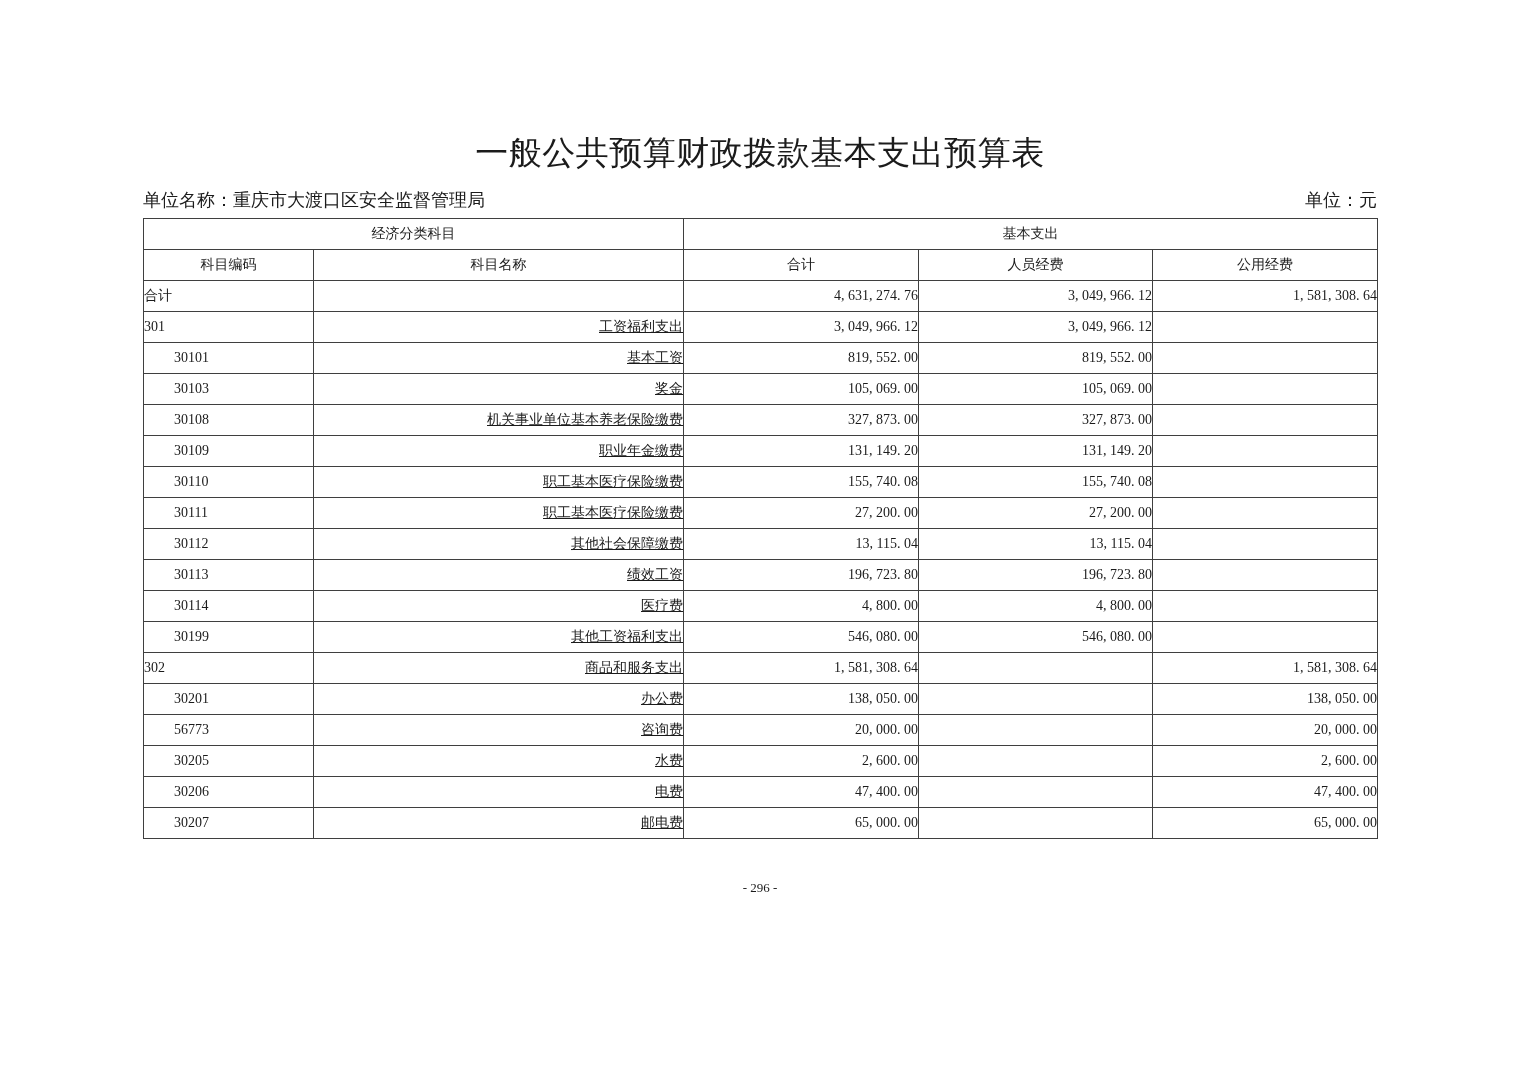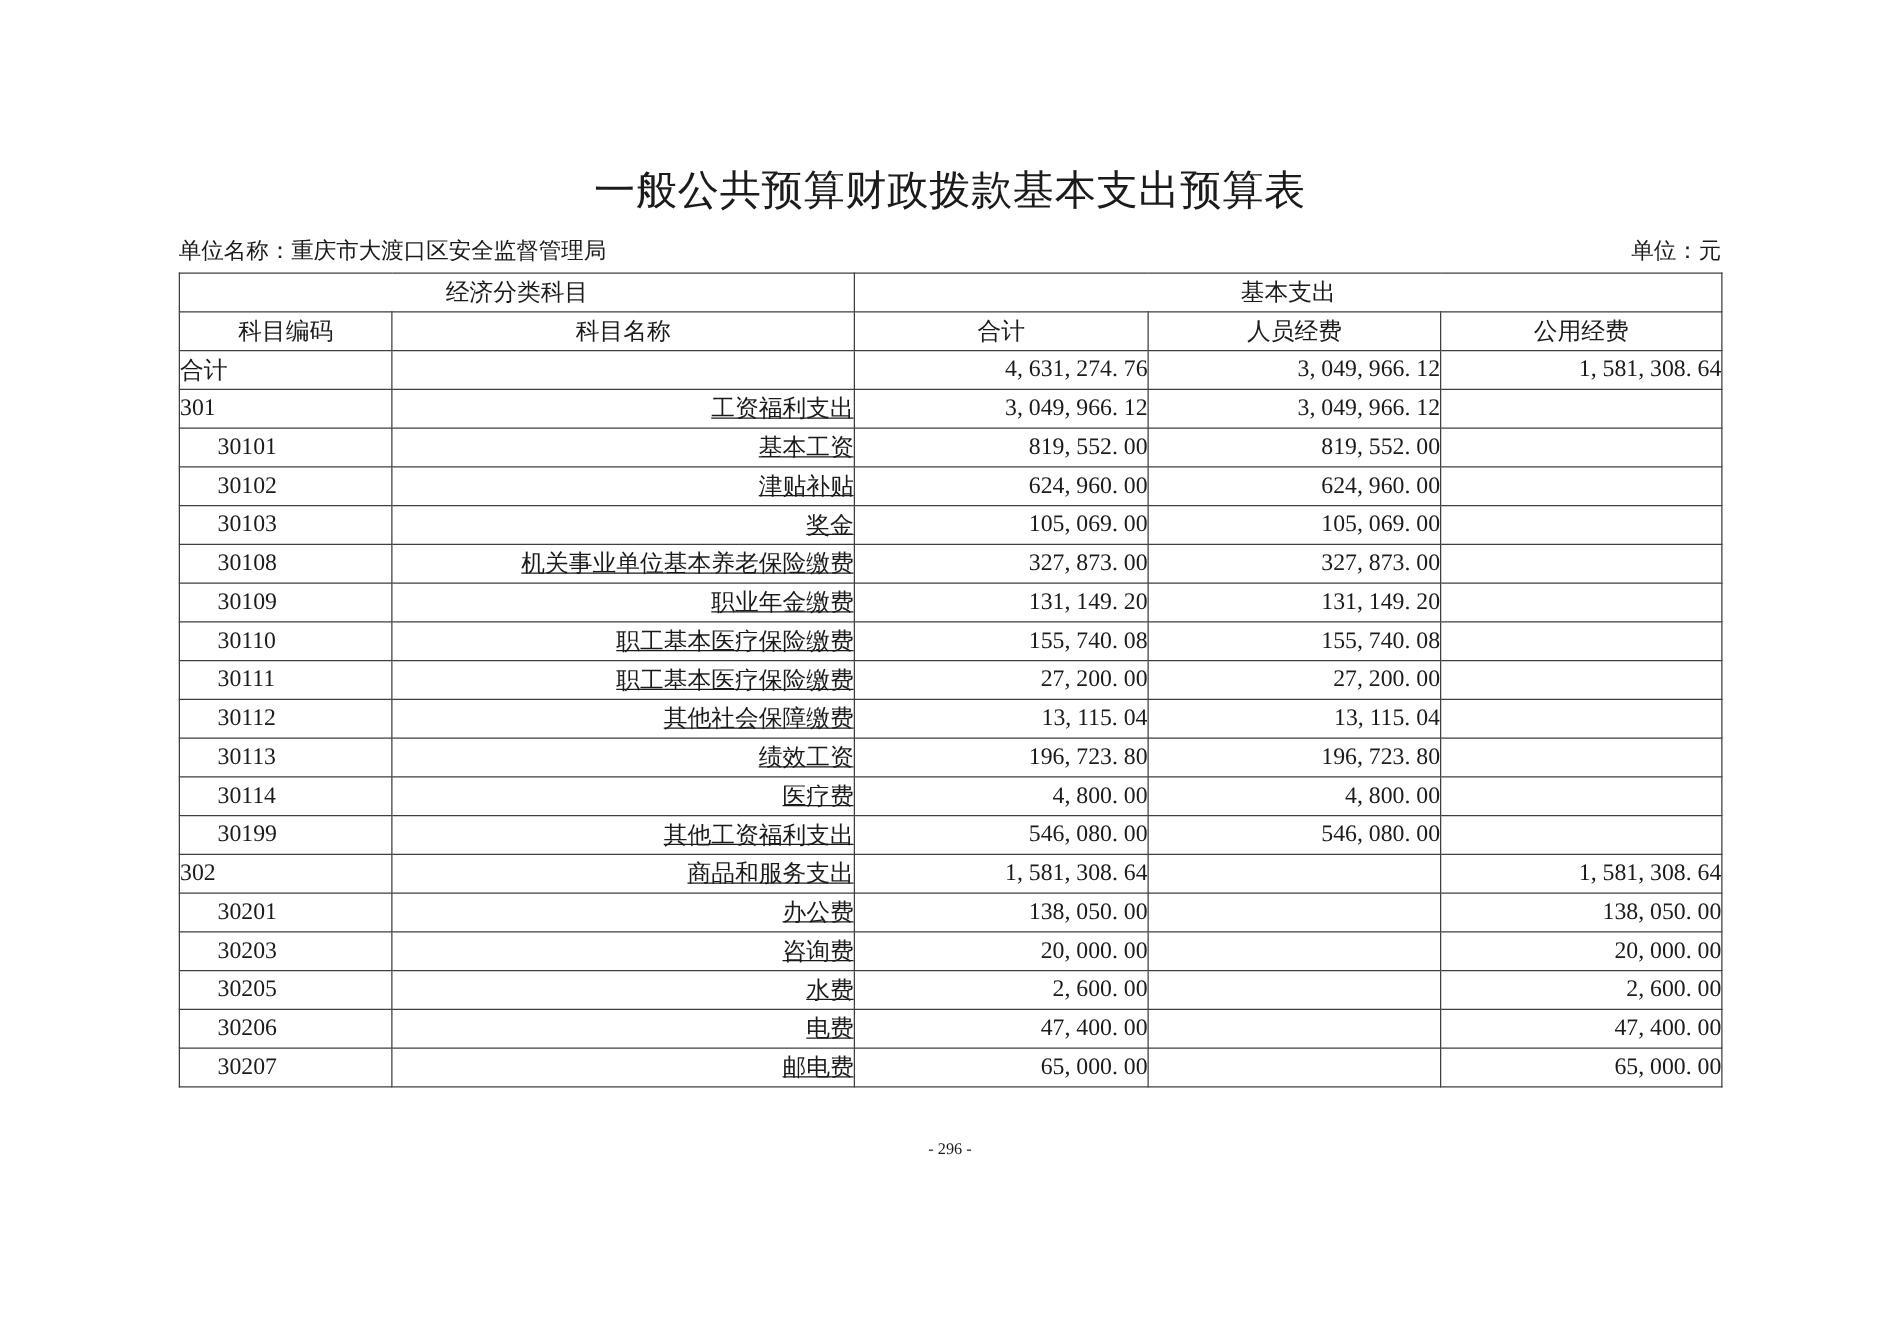--- a/index.html
+++ b/index.html
@@ -26,21 +26,21 @@
     align-items:flex-end;
     margin-top:16px;
     margin-bottom:7px;
     font-size:18px;
     line-height:22px;
   }
   table.budget {
     width:1234px;
     border-collapse:collapse;
     table-layout:fixed;
-    font-size:19px;
+    font-size:14px;
   }
   table.budget th, table.budget td {
     border:1px solid #3f3f3f;
     height:30px;
     padding:0;
     font-weight:normal;
     white-space:nowrap;
     overflow:hidden;
     vertical-align:middle;
   }
@@ -104,27 +104,20 @@
           <td class="num"></td>
         </tr>
         <tr>
           <td class="cell-code indent">30101</td>
           <td class="cell-name indent">基本工资</td>
           <td class="num">819, 552. 00</td>
           <td class="num">819, 552. 00</td>
           <td class="num"></td>
         </tr>
         <tr>
-          <td class="cell-code indent">30102</td>
-          <td class="cell-name indent">津贴补贴</td>
-          <td class="num">624, 960. 00</td>
-          <td class="num">624, 960. 00</td>
-          <td class="num"></td>
-        </tr>
-        <tr>
           <td class="cell-code indent">30103</td>
           <td class="cell-name indent">奖金</td>
           <td class="num">105, 069. 00</td>
           <td class="num">105, 069. 00</td>
           <td class="num"></td>
         </tr>
         <tr>
           <td class="cell-code indent">30108</td>
           <td class="cell-name indent">机关事业单位基本养老保险缴费</td>
           <td class="num">327, 873. 00</td>
@@ -188,21 +181,21 @@
           <td class="num">1, 581, 308. 64</td>
         </tr>
         <tr>
           <td class="cell-code indent">30201</td>
           <td class="cell-name indent">办公费</td>
           <td class="num">138, 050. 00</td>
           <td class="num"></td>
           <td class="num">138, 050. 00</td>
         </tr>
         <tr>
-          <td class="cell-code indent">30203</td>
+          <td class="cell-code indent">56773</td>
           <td class="cell-name indent">咨询费</td>
           <td class="num">20, 000. 00</td>
           <td class="num"></td>
           <td class="num">20, 000. 00</td>
         </tr>
         <tr>
           <td class="cell-code indent">30205</td>
           <td class="cell-name indent">水费</td>
           <td class="num">2, 600. 00</td>
           <td class="num"></td>

